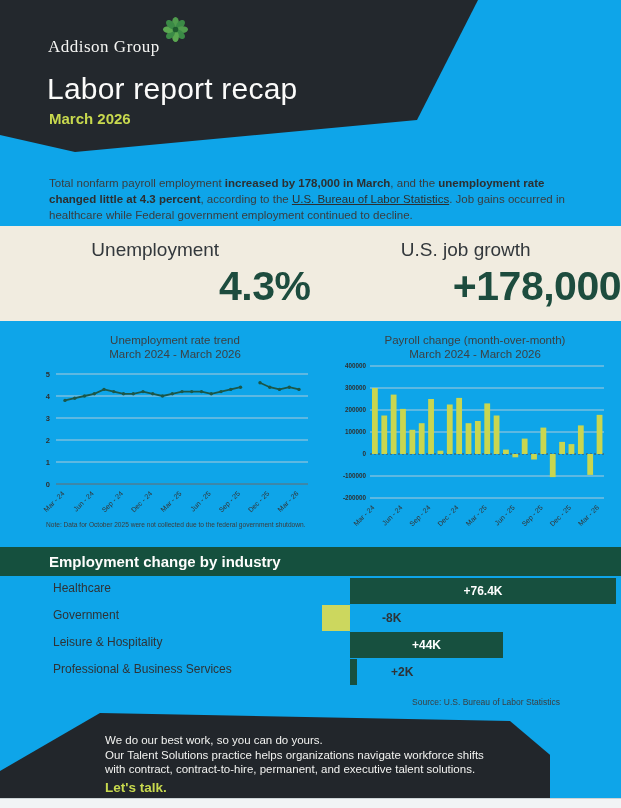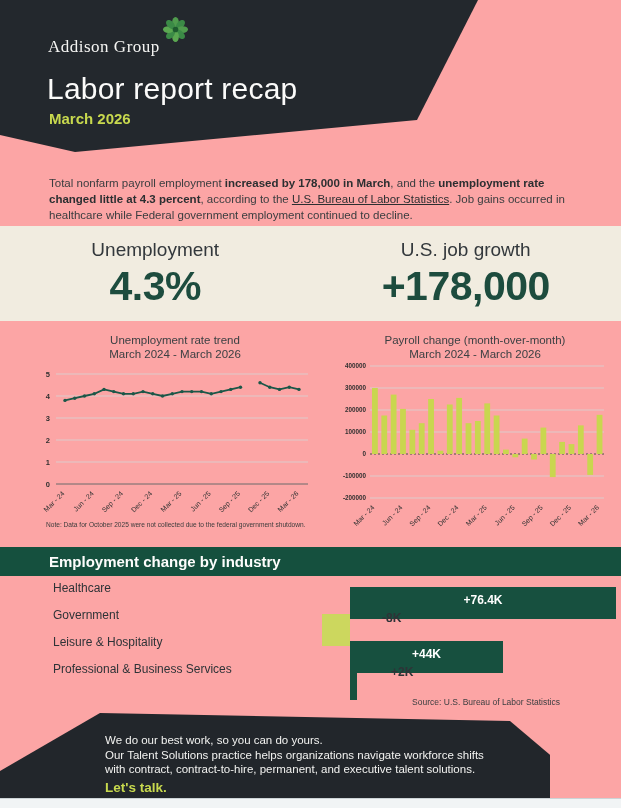--- a/index.html
+++ b/index.html
@@ -1,52 +1,52 @@
 <!DOCTYPE html>
 <html><head>
 <meta charset="utf-8">
 <style>
   html,body{margin:0;padding:0;background:#ffffff;}
-  #page{position:relative;width:621px;height:808px;background:#fca5a5;overflow:hidden;
+  #page{position:relative;width:621px;height:808px;background:#0ea5e9;overflow:hidden;
         font-family:"Liberation Sans",sans-serif;}
 
   
   .header{position:absolute;left:0;top:0;width:621px;height:152px;background:#23282d;
           clip-path:polygon(0 0,478px 0,417px 120px,75px 152px,0 135px);}
   .logo-row{position:absolute;left:48px;top:26px;display:flex;align-items:flex-end;gap:2px;}
   .logo-text{color:#f4f4f2;font-family:"Liberation Serif",serif;font-size:17px;letter-spacing:.5px;}
   .logo-icon{position:relative;top:-10px;}
   .page-title{position:absolute;left:47px;top:72px;color:#fbfbfa;font-size:30px;font-weight:500;letter-spacing:.2px;}
   .page-subtitle{position:absolute;left:49px;top:110px;color:#c8d94e;font-size:15px;font-weight:700;}
 
   
   .intro{position:absolute;left:49px;top:163px;width:528px;font-size:11.5px;line-height:1.42;color:#3a3d3f;}
   .intro .b{font-weight:700;color:#2c2f31;}
   .intro .lnk{font-weight:400;color:#2c2f31;text-decoration:underline;cursor:pointer;}
 
   
   .stats-band{position:absolute;left:0;top:226px;width:621px;height:95px;background:#f1ece0;display:flex;}
   .stat{flex:1;text-align:center;padding-top:13px;}
   .stat-label{font-size:19px;color:#33383c;}
-  .stat-value{font-size:41px;font-weight:600;color:#1d4c3e;margin-top:2px;letter-spacing:-.5px;}
+  .stat-value{font-size:41px;font-weight:600;color:#1d4c3e;margin-top:2px;letter-spacing:-.5px;text-align:right;}
 
   
   .chart-box{position:absolute;top:333px;}
   .chart-box.left{left:34px;width:282px;}
   .chart-box.right{left:336px;width:278px;}
   .chart-title{font-size:11.5px;color:#3c4043;text-align:center;line-height:1.25;}
   .chart-note{position:absolute;left:46px;top:521px;font-size:6.6px;color:#3c3c3c;}
 
   
   .industry-band{position:absolute;left:0;top:547px;width:621px;height:29px;background:#15503e;}
   .industry-band-title{position:absolute;left:49px;top:6px;color:#fdfdfc;font-size:15px;font-weight:700;}
   .industry-chart{position:absolute;left:0;top:578px;width:621px;height:110px;}
   .ind-row{position:relative;height:26px;margin-bottom:1px;}
   .ind-label{position:absolute;left:53px;top:3px;font-size:12px;color:#2e3337;}
-  .ind-bar{position:absolute;top:9px;height:32px;}
+  .ind-bar{position:absolute;top:0;height:26px;}
   .ind-bar.pos{background:#17503f;}
   .ind-bar.neg{background:#ccd75e;}
   .ind-val-in{position:absolute;top:6px;width:100%;text-align:center;color:#ffffff;font-size:12px;font-weight:700;}
   .ind-val-out{position:absolute;top:6px;font-size:12px;font-weight:700;color:#2e3337;margin-left:26px;}
 
   
   .source-note{position:absolute;left:0;top:697px;width:560px;text-align:right;font-size:8.5px;color:#3b3e40;}
   .footer{position:absolute;left:0;top:700px;width:550px;height:108px;background:#22262b;
           clip-path:polygon(100px 13px,510px 21px,601px 98px,0 98px,0 71px);}
   .footer-text{position:absolute;left:105px;top:33px;width:400px;color:#f2f2f0;font-size:11.5px;line-height:1.27;}

